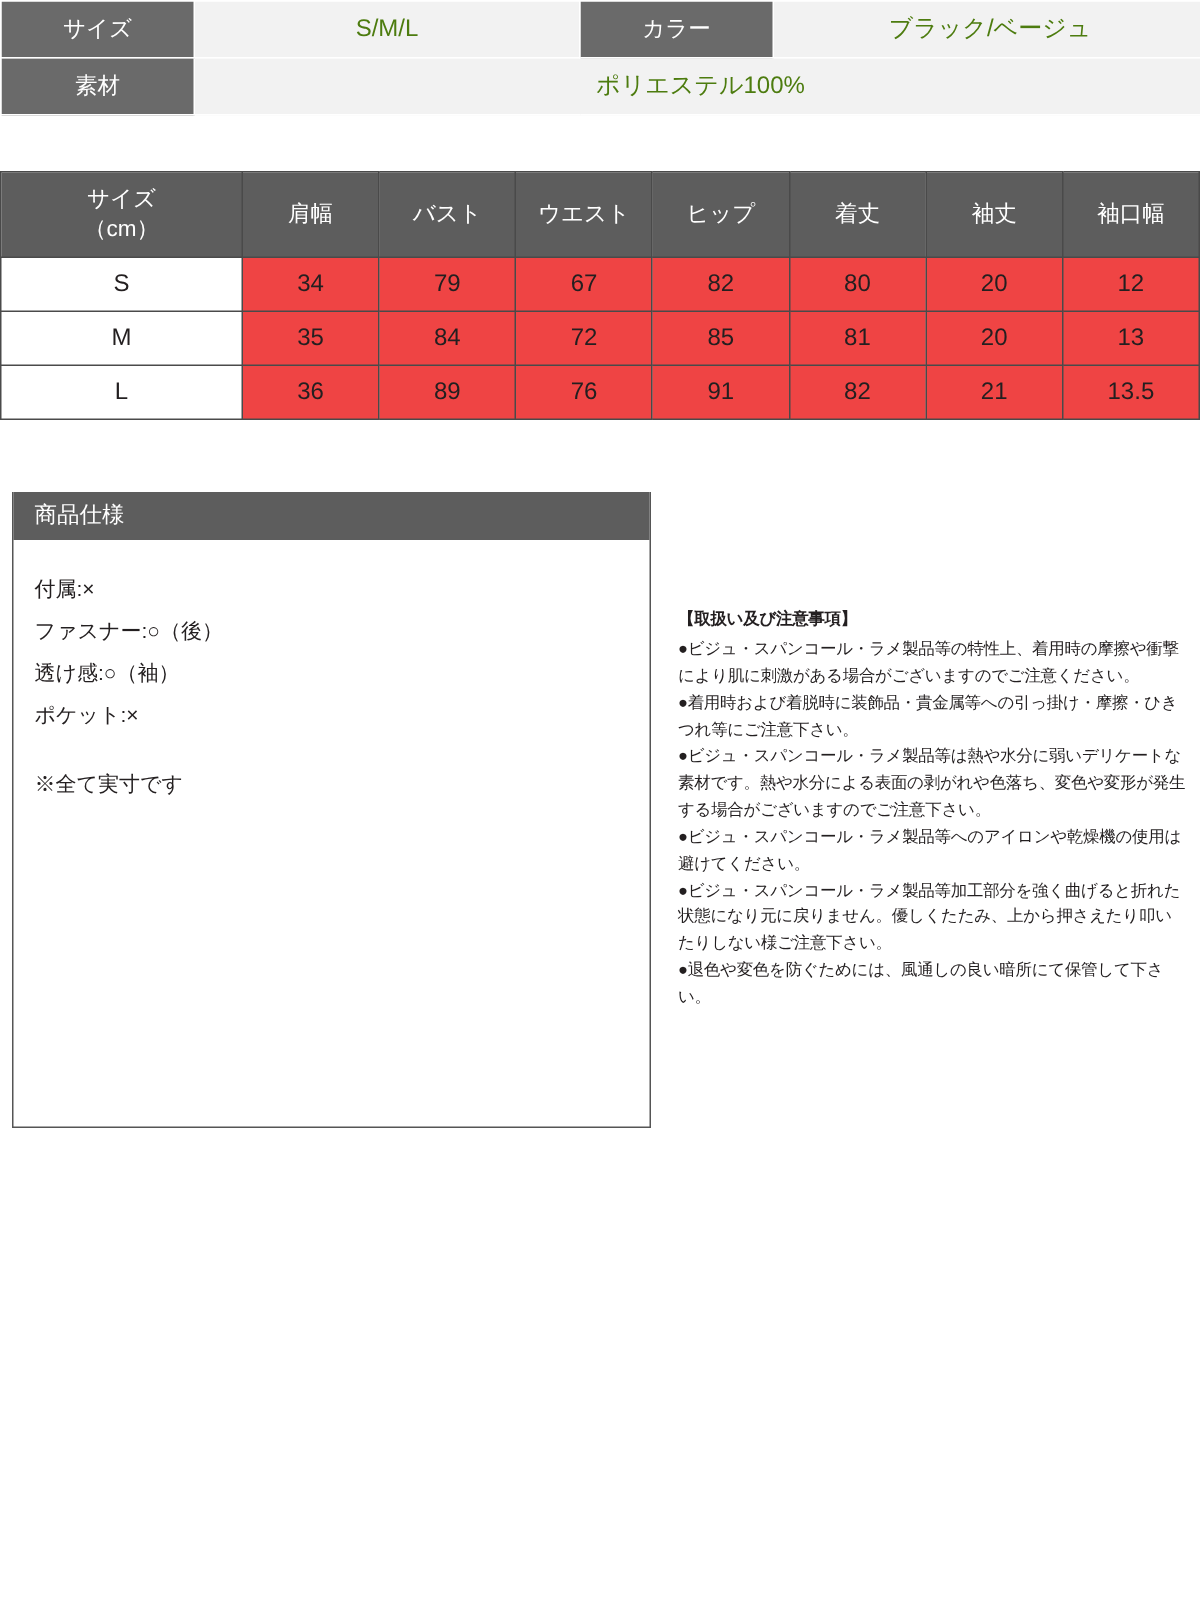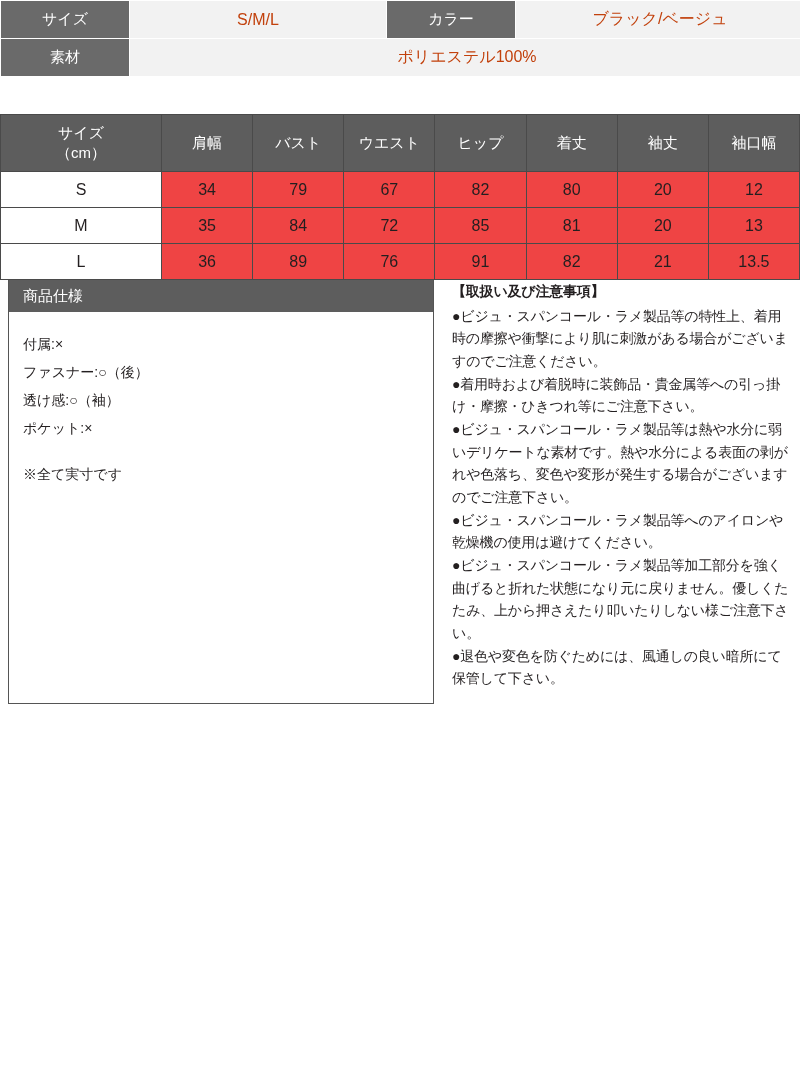--- a/index.html
+++ b/index.html
@@ -37,21 +37,21 @@
     vertical-align: middle;
     padding: 0;
   }
   table.spec td.head {
     background: #6a6a6a;
     color: #ffffff;
     font-size: 15px;
   }
   table.spec td.val {
     background: #f2f2f2;
-    color: #c2410c;
+    color: #4d7c0f;
   }
 
   
   .meas-wrap {
     margin-top: 37px;
   }
   table.meas {
     border-collapse: collapse;
     table-layout: fixed;
     width: 800px;
@@ -77,22 +77,23 @@
   table.meas tbody td {
     height: 35px;
     background: #ef4444;
   }
   table.meas tbody td.rowhead {
     background: #ffffff;
   }
 
   
   .lower {
+    margin-top: 48px;
     display: flex;
-    align-items: flex-start;
+    align-items: center;
     width: 800px;
     box-sizing: border-box;
     padding: 0 8px;
   }
   .spec-box {
     width: 426px;
     box-sizing: border-box;
     border: 1px solid #555555;
     border-top: none;
     min-height: 424px;
@@ -115,21 +116,21 @@
     white-space: nowrap;
   }
   .spec-box .note {
     margin-top: 18px;
     font-size: 14px;
   }
 
   .care {
     flex: 1;
     margin-left: 18px;
-    font-size: 14px;
+    font-size: 11px;
     line-height: 1.62;
     letter-spacing: -0.2px;
   }
   .care .care-title {
     font-weight: bold;
     margin-bottom: 2px;
   }
   .care p {
     margin: 0;
     text-indent: 0;

